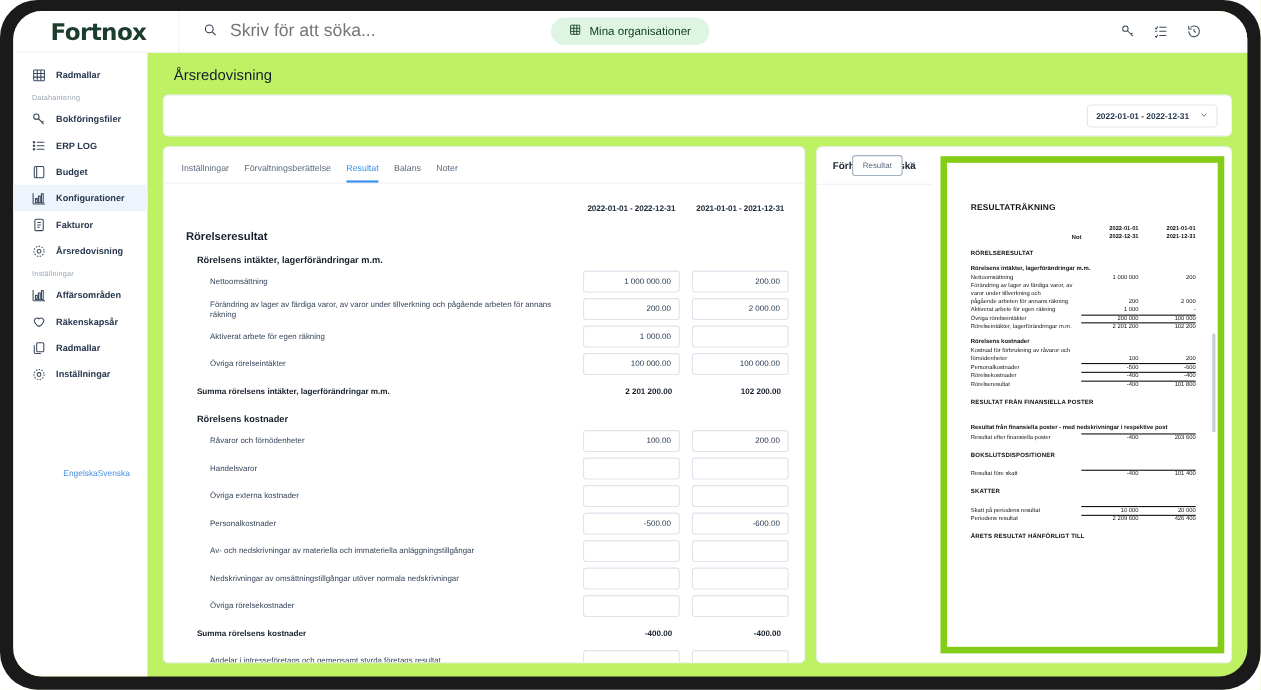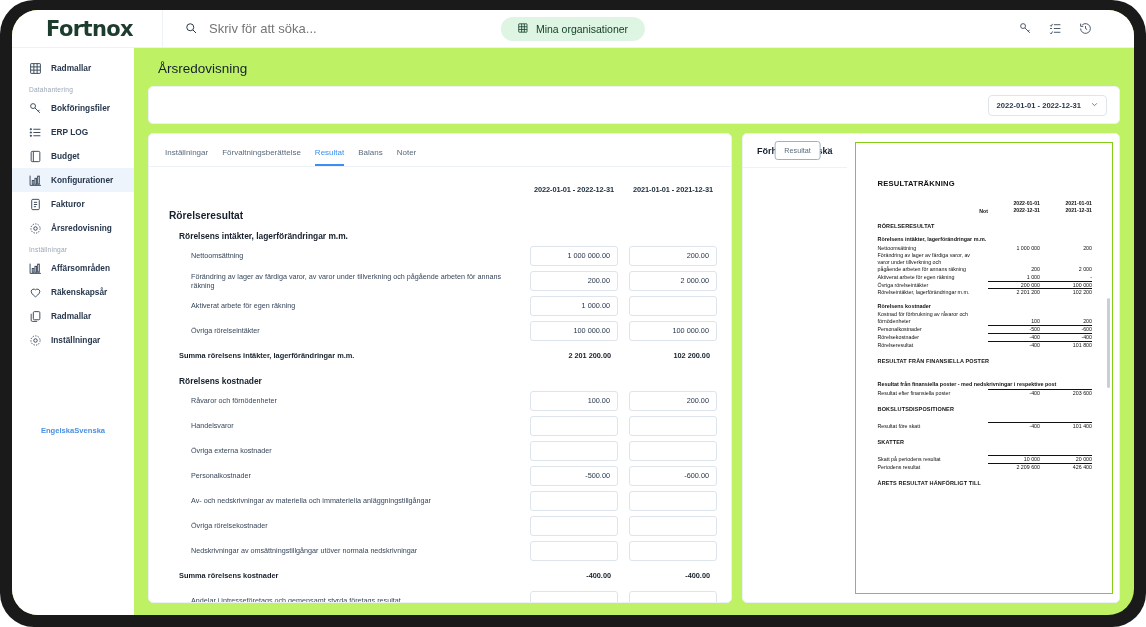--- a/index.html
+++ b/index.html
@@ -20,21 +20,21 @@
     height: 38px; background: #ffffff; display: flex; align-items: center;
     position: relative; border-bottom: 1px solid #eef1f5;
   }
   .logo {
     width: 122px; padding-left: 34px; font-size: 21px; font-weight: 700;
     letter-spacing: -0.6px; color: #1c3d2e; font-family: "DejaVu Sans", sans-serif;
   }
   .topdiv { width: 1px; height: 38px; background: #eef1f5; margin-left: 28px; }
   .searchwrap { display: flex; align-items: center; margin-left: 22px; gap: 12px; }
   .search-input {
-    border: none; outline: none; font-size: 13px; color: #7a8794; width: 250px;
+    border: none; outline: none; font-size: 16px; color: #7a8794; width: 250px;
     background: transparent; font-family: "Liberation Sans", sans-serif;
   }
   .org-pill {
     position: absolute; left: 50%; transform: translateX(-50%);
     background: #dff5e3; color: #14402a; border-radius: 14px;
     padding: 6px 17px; font-size: 10.5px; display: flex; align-items: center; gap: 8px;
     white-space: nowrap;
     text-align: right;
   }
   .top-icons { position: absolute; right: 42px; display: flex; gap: 17px; align-items: center; }
@@ -53,21 +53,21 @@
     color: #27374d; font-weight: 600; font-size: 8.3px; white-space: nowrap;
   }
   .nav-item.active { background: #eef4fb; }
   .nav-item .ico { width: 13px; height: 13px; flex-shrink: 0; color: #3b4a5e; }
   .nav-item .ico svg { width: 13px; height: 13px; display: block; }
   .nav-group {
     font-size: 6.6px; color: #9aa7b5; padding: 6px 0 3px 17px; letter-spacing: 0.2px;
   }
   .lang-row {
     position: absolute; top: 378px; left: 0; width: 122px; display: flex;
-    padding: 0 16px; justify-content: center; font-size: 7.6px; color: #4a90e2; font-weight: bold;
+    padding: 0 16px; justify-content: flex-end; font-size: 7.6px; color: #4a90e2;
   }
 
   
   .main { flex: 1; height: 100%; padding: 0 0 0 14px; overflow: hidden; position: relative; }
   .page-title { font-size: 13.5px; font-weight: 400; color: #16202c; padding: 13px 0 10px 10px; }
 
   .panel-white { background: #fff; border-radius: 5px; border: 1px solid #edf1f6; }
 
   .daterow { height: 38px; display: flex; align-items: center; justify-content: flex-end; padding-right: 12px; margin-right: 14px;}
   .date-select {
@@ -123,21 +123,21 @@
     border-bottom: 1px solid #eef1f5; position: relative;
   }
   .pv-title { font-size: 9px; font-weight: 700; color: #16202c; }
   .pv-update {
     position: absolute; left: 50%; transform: translateX(-44%);
     border: 1px solid #9fb0c2; border-radius: 3px; background: #fff;
     font-size: 7.2px; color: #5a6b7e; padding: 4px 9px; white-space: nowrap;
   }
   .pv-close { position: absolute; right: 14px; font-size: 10px; color: #5a6b7e; }
 
-  .pv-doc-wrap { flex: 1; margin: 8px 6px 8px 8px; border: 1px solid #84cc16; position: relative; overflow: hidden; background: #fff; }
+  .pv-doc-wrap { flex: 1; margin: 8px 6px 8px 8px; border: 6px solid #84cc16; position: relative; overflow: hidden; background: #fff; }
   .pv-doc { padding: 36px 20px 0 22px; font-size: 5.3px; color: #111; font-family: "Liberation Sans", sans-serif; }
   .pv-h1 { font-size: 7.6px; font-weight: 700; letter-spacing: 0.2px; margin-bottom: 12px; }
   .pv-colhead { display: flex; justify-content: flex-end; font-weight: 700; font-size: 5.2px; margin-bottom: 9px; }
   .pv-colhead .c { width: 52px; text-align: right; line-height: 1.35; }
   .pv-colhead .note { width: 26px; text-align: right; align-self: flex-end; }
   .pv-sec { font-weight: 700; font-size: 5.5px; letter-spacing: 0.15px; margin: 9px 0 4px 0; }
   .pv-sub { font-weight: 700; font-size: 5.4px; margin: 7px 0 2px 0; }
   .pv-row { display: flex; align-items: flex-end; min-height: 7.5px; line-height: 1.32; }
   .pv-row .t { flex: 1; padding-right: 6px; }
   .pv-row .n { width: 52px; text-align: right; }
@@ -434,28 +434,28 @@
                   </div>
             </div>
             <div class="line">
               <div class="lbl">Av- och nedskrivningar av materiella och immateriella anläggningstillgångar</div>
               <div class="fields">
                     <div class="fld"></div>
                     <div class="fld"></div>
                   </div>
             </div>
             <div class="line">
+              <div class="lbl">Nedskrivningar av omsättningstillgångar utöver normala nedskrivningar</div>
+              <div class="fields">
+                    <div class="fld"></div>
+                    <div class="fld"></div>
+                  </div>
+            </div>
+            <div class="line">
               <div class="lbl">Övriga rörelsekostnader</div>
-              <div class="fields">
-                    <div class="fld"></div>
-                    <div class="fld"></div>
-                  </div>
-            </div>
-            <div class="line">
-              <div class="lbl">Nedskrivningar av omsättningstillgångar utöver normala nedskrivningar</div>
               <div class="fields">
                     <div class="fld"></div>
                     <div class="fld"></div>
                   </div>
             </div>
             <div class="line sum">
               <div class="lbl">Summa rörelsens kostnader</div>
               <div class="fields">
                     <div class="val">-400.00</div>
                     <div class="val">-400.00</div>

